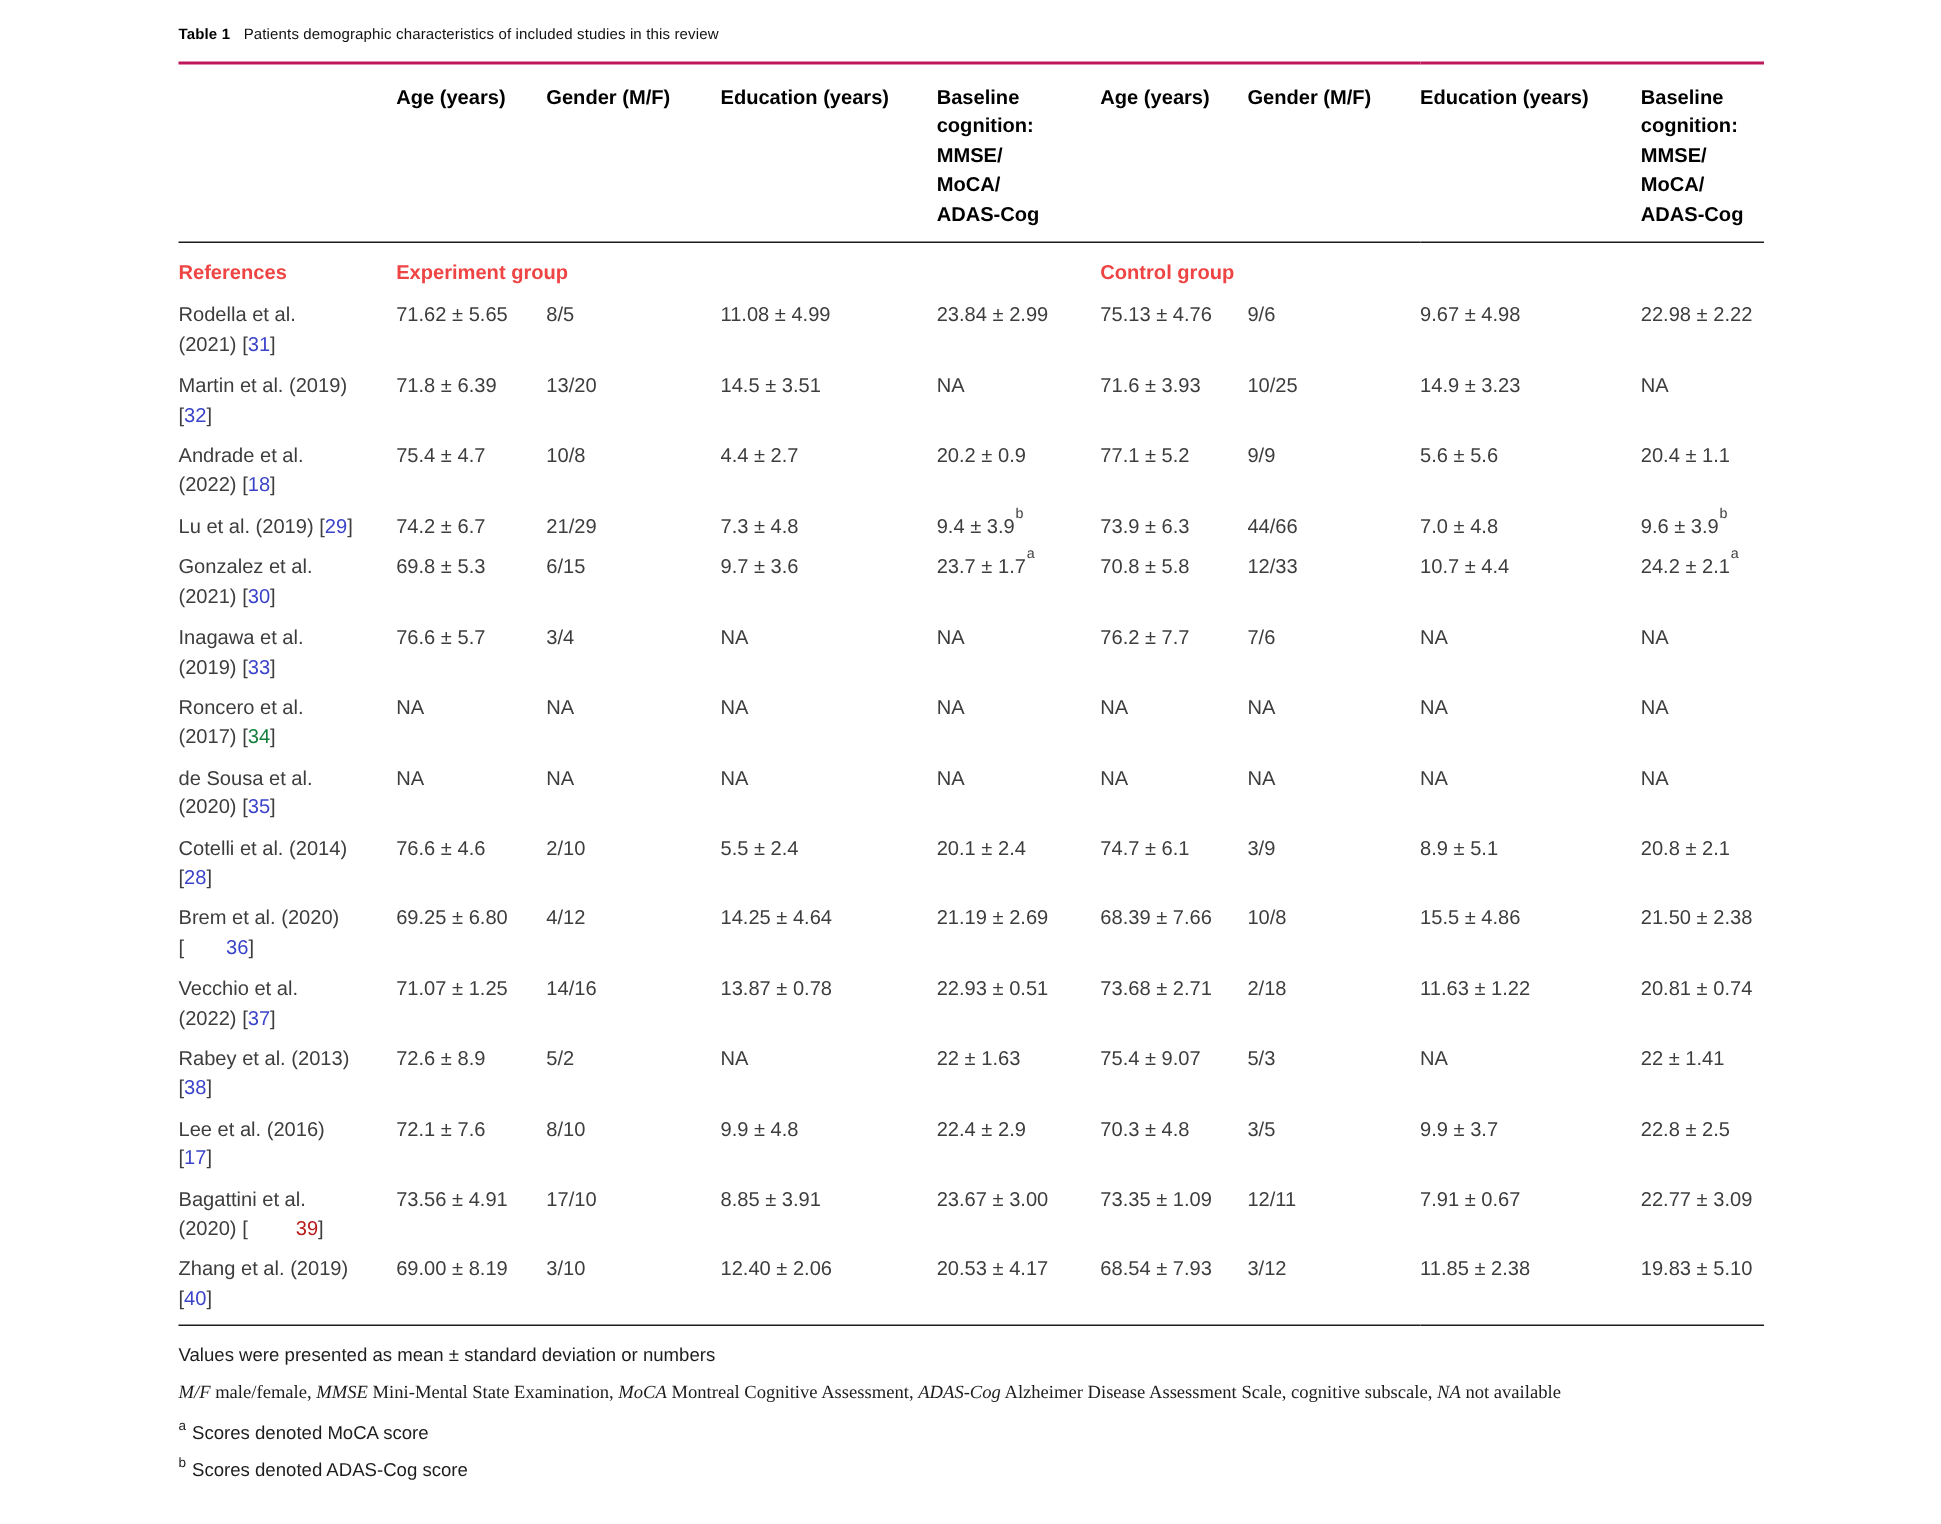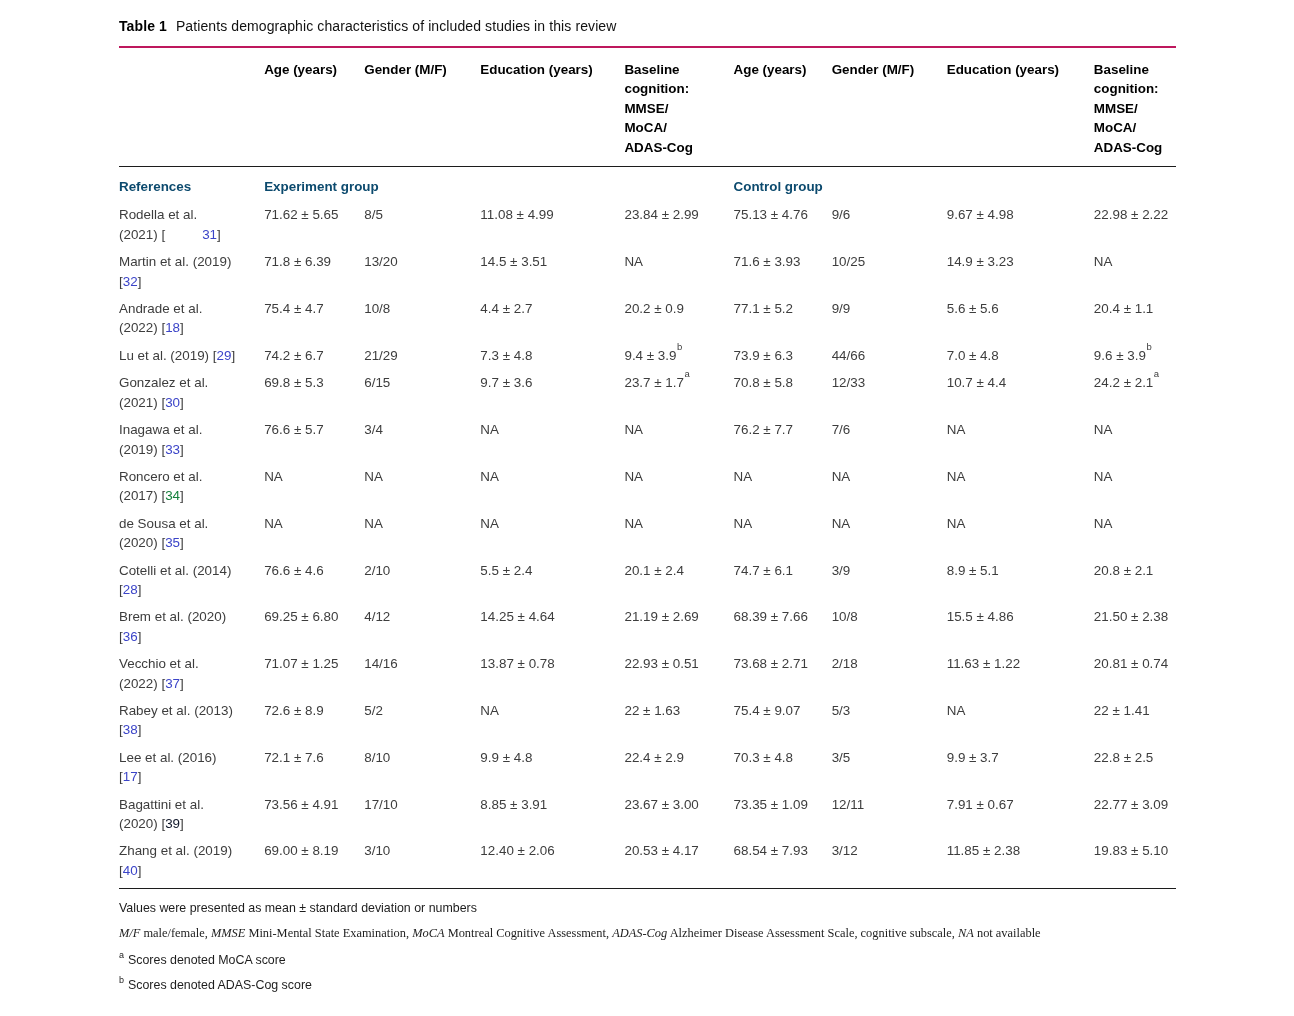--- a/index.html
+++ b/index.html
@@ -9,21 +9,21 @@
     color: #3d3d3d;
     position: relative;
   }
   .page {
     position: absolute;
     left: 119px;
     top: 18px;
     width: 1057px;
   }
   .table-title {
-    font-size: 14px;
+    font-size: 10px;
     color: #111111;
     margin-bottom: 12px;
     letter-spacing: 0.1px;
   }
   .table-title .title-label { font-weight: 700; color: #000; margin-right: 9px; }
   table.demo-table {
     width: 100%;
     border-collapse: collapse;
     table-layout: fixed;
     font-size: 13.4px;
@@ -42,21 +42,21 @@
     line-height: 19.4px;
     border-bottom: 1px solid #1c1c1c;
   }
   .demo-table td {
     vertical-align: top;
     text-align: left;
     padding: 0 4px 8px 0;
   }
   .demo-table tr.group-header-row td {
     font-weight: 700;
-    color: #0c4a6e;
+    color: #ef4444;
     padding: 10px 4px 9px 0;
   }
   .demo-table sup {
     font-size: 9.5px;
     line-height: 0;
     position: relative;
     top: -4.5px;
     left: 0.5px;
   }
   a.cite { text-decoration: none; cursor: pointer; }
@@ -121,21 +121,21 @@
       <tr class="group-header-row">
         <td>References</td>
         <td colspan="4">Experiment group</td>
         <td colspan="4">Control group</td>
       </tr>
     </thead>
     <tbody>
         <tr>
           <td>
             <div>Rodella et al.</div>
-            <div>(2021) [<a class="cite" style="color: rgb(59, 68, 200); padding-left: 37px;">31</a>]</div>
+            <div>(2021) [<a class="cite" style="color: rgb(59, 68, 200);">31</a>]</div>
           </td>
           <td>71.62 ± 5.65</td>
           <td>8/5</td>
           <td>11.08 ± 4.99</td>
           <td>23.84 ± 2.99</td>
           <td>75.13 ± 4.76</td>
           <td>9/6</td>
           <td>9.67 ± 4.98</td>
           <td>22.98 ± 2.22</td>
         </tr>
@@ -246,21 +246,21 @@
           <td>5.5 ± 2.4</td>
           <td>20.1 ± 2.4</td>
           <td>74.7 ± 6.1</td>
           <td>3/9</td>
           <td>8.9 ± 5.1</td>
           <td>20.8 ± 2.1</td>
         </tr>
         <tr>
           <td>
             <div>Brem et al. (2020)</div>
-            <div>[<a class="cite" style="color: rgb(59, 68, 200);">36</a>]</div>
+            <div>[<a class="cite" style="color: rgb(59, 68, 200); padding-left: 28px;">36</a>]</div>
           </td>
           <td>69.25 ± 6.80</td>
           <td>4/12</td>
           <td>14.25 ± 4.64</td>
           <td>21.19 ± 2.69</td>
           <td>68.39 ± 7.66</td>
           <td>10/8</td>
           <td>15.5 ± 4.86</td>
           <td>21.50 ± 2.38</td>
         </tr>
@@ -302,21 +302,21 @@
           <td>9.9 ± 4.8</td>
           <td>22.4 ± 2.9</td>
           <td>70.3 ± 4.8</td>
           <td>3/5</td>
           <td>9.9 ± 3.7</td>
           <td>22.8 ± 2.5</td>
         </tr>
         <tr>
           <td>
             <div>Bagattini et al.</div>
-            <div>(2020) [<a class="cite" style="color: #0f172a;">39</a>]</div>
+            <div>(2020) [<a class="cite" style="color: #b91c1c; margin-left: 32px;">39</a>]</div>
           </td>
           <td>73.56 ± 4.91</td>
           <td>17/10</td>
           <td>8.85 ± 3.91</td>
           <td>23.67 ± 3.00</td>
           <td>73.35 ± 1.09</td>
           <td>12/11</td>
           <td>7.91 ± 0.67</td>
           <td>22.77 ± 3.09</td>
         </tr>

